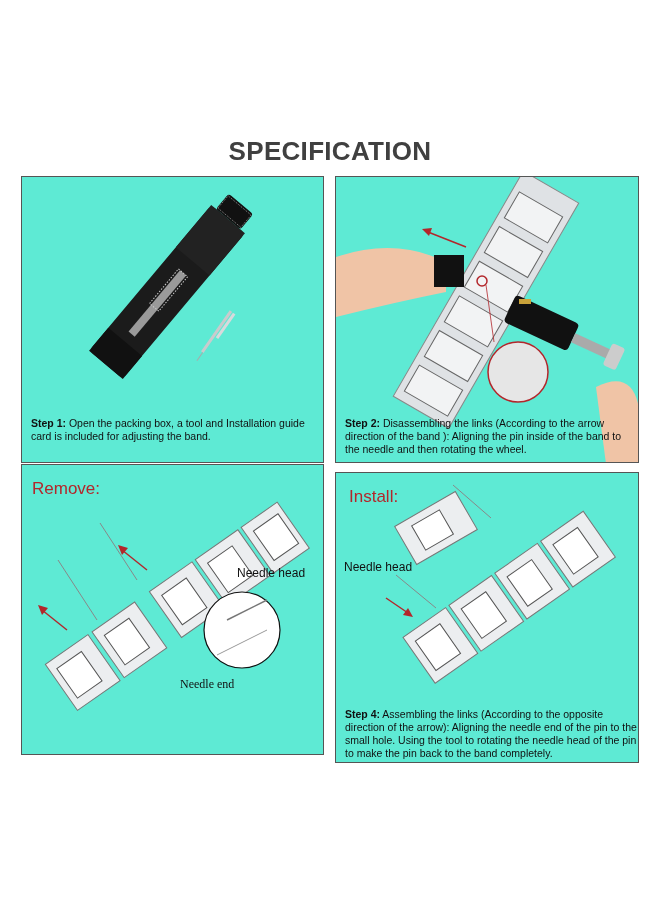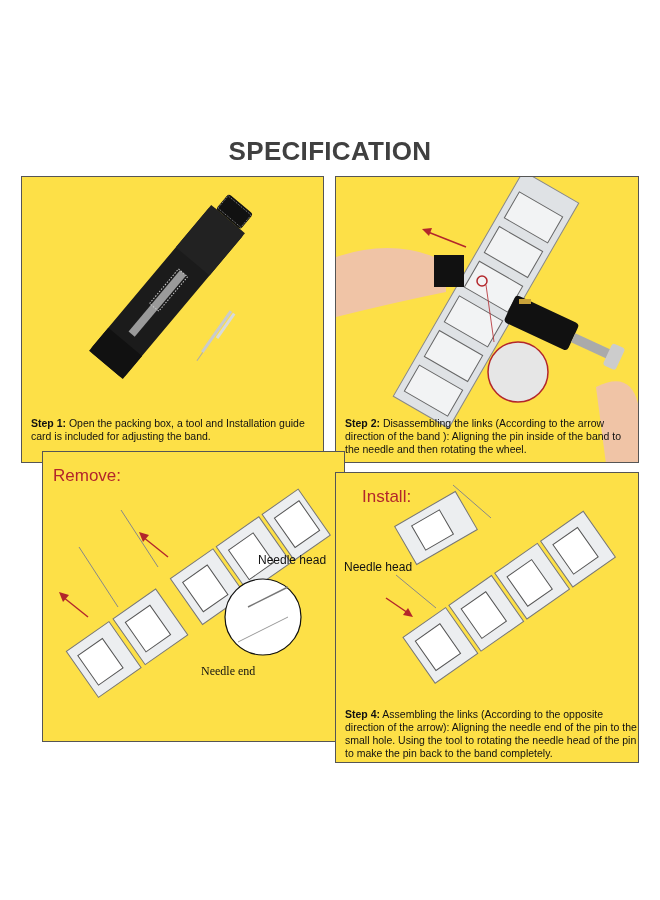--- a/index.html
+++ b/index.html
@@ -1,21 +1,21 @@
 <!DOCTYPE html>
 <html><head>
 <meta charset="utf-8">
 <style>
   html, body { margin:0; padding:0; background:#ffffff; }
   body { width:660px; height:900px; position:relative; overflow:hidden; font-family:"Liberation Sans", sans-serif; color:#1a1a1a; }
   .title { position:absolute; top:136px; left:0; width:660px; text-align:center; font-family:"Liberation Sans", sans-serif; font-weight:bold; font-size:26px; letter-spacing:0.3px; color:#404040; }
-  .panel { position:absolute; border:1.5px solid #555; box-sizing:border-box; background:#fde047; overflow:hidden; }
+  .panel { position:absolute; border:1.5px solid #555; box-sizing:border-box; background:#5eead4; overflow:hidden; }
   #p1 { left:21px; top:176px; width:303px; height:287px; }
   #p2 { left:335px; top:176px; width:304px; height:287px; }
-  #p3 { left:21px; top:451px; width:303px; height:291px;margin-left:21px; }
+  #p3 { left:21px; top:464px; width:303px; height:291px; }
   #p4 { left:335px; top:472px; width:304px; height:291px; }
   .caption { position:absolute; font-family:"Liberation Sans", sans-serif; font-size:10.5px; line-height:13px; color:#111; }
   .caption b { font-weight:bold; }
   .heading { position:absolute; font-family:"Liberation Sans", sans-serif; font-size:17px; color:#b3262b; }
   .label { position:absolute; font-family:"Liberation Sans", sans-serif; font-size:12px; color:#111; }
   svg { position:absolute; left:0; top:0; }
 </style>
 </head>
 <body>
 
@@ -105,21 +105,21 @@
     <polygon points="96,80 106,83 100,90" fill="#b3262b"></polygon>
     <circle cx="220" cy="165" r="38" fill="#fff" stroke="#111" stroke-width="1.2"></circle>
     <line x1="205" y1="155" x2="245" y2="135" stroke="#777" stroke-width="1.5"></line>
     <line x1="195" y1="190" x2="245" y2="165" stroke="#999" stroke-width="1"></line>
   </svg>
   <div class="label" style="left:215px; top:101px;">Needle head</div>
   <div class="label" style="left:158px; top:212px;font-family:Liberation Serif, serif;">Needle end</div>
 </div>
 
 <div class="panel" id="p4">
-  <div class="heading" style="left:26px; top:14px;text-align:right;">Install:</div>
+  <div class="heading" style="left:13px; top:14px;text-align:right;">Install:</div>
   <svg width="304" height="291">
     <g transform="translate(100,55) rotate(-30)">
       <rect x="-35" y="-22" width="70" height="44" fill="#eceef0" stroke="#777"></rect>
       <rect x="-20" y="-14" width="32" height="28" fill="#fff" stroke="#555"></rect>
     </g>
     <line x1="117" y1="12" x2="155" y2="45" stroke="#888"></line>
     <g transform="translate(165,130) rotate(-35)">
       <g stroke="#777" fill="#eceef0">
         <rect x="-100" y="-28" width="52" height="56"></rect>
         <rect x="-44" y="-28" width="52" height="56"></rect>

